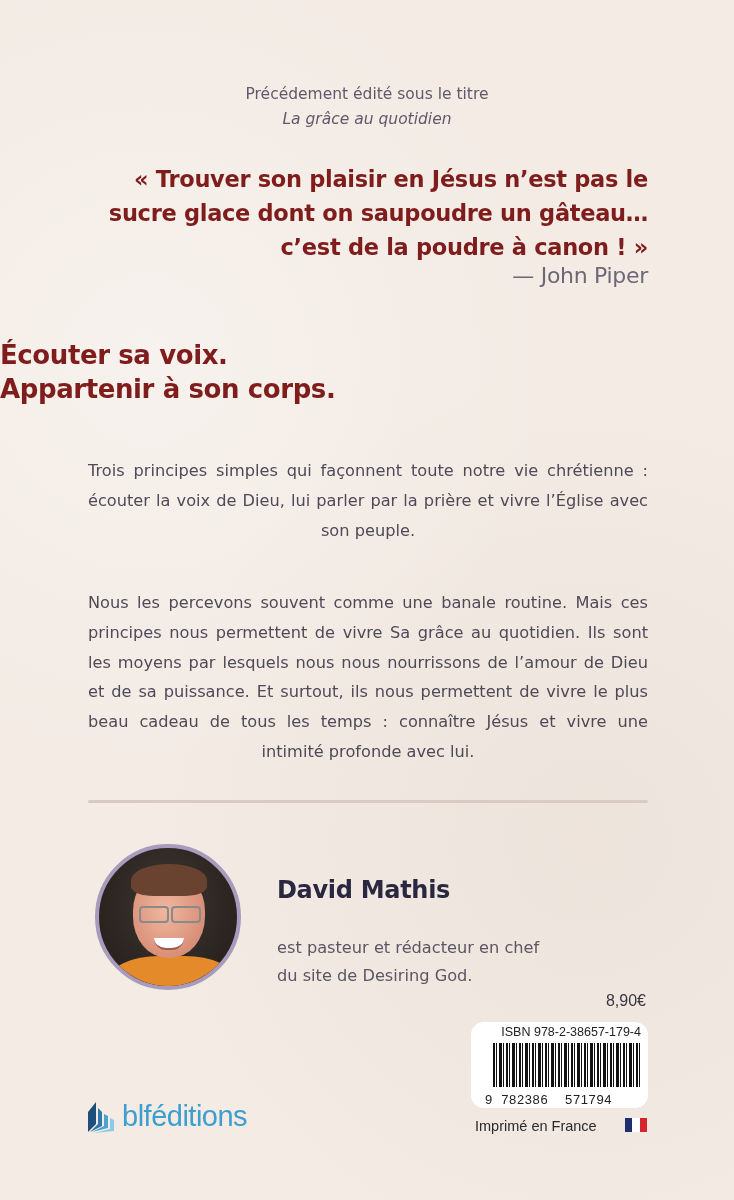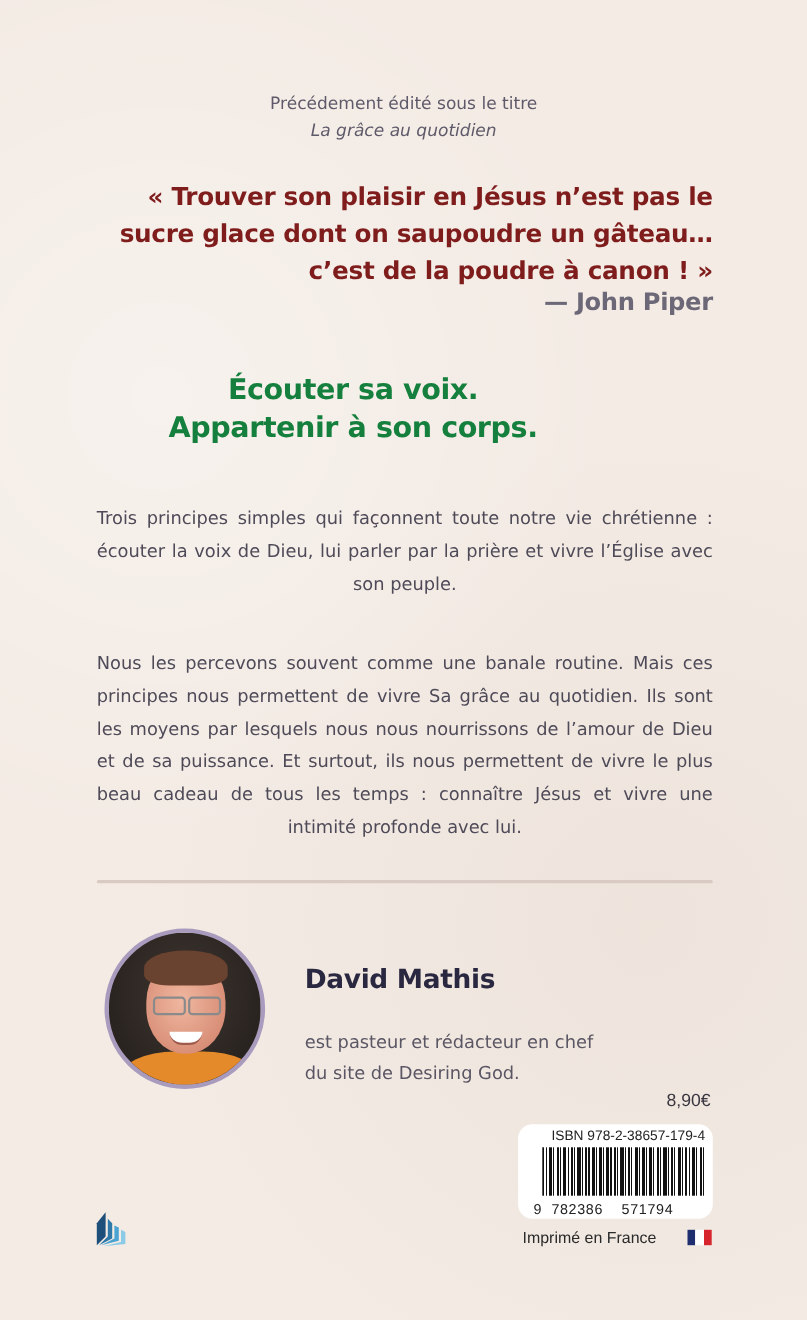--- a/index.html
+++ b/index.html
@@ -10,22 +10,22 @@
       radial-gradient(circle at 20% 30%, rgba(255,255,255,0.35) 0, rgba(255,255,255,0) 40%),
       radial-gradient(circle at 80% 70%, rgba(220,205,195,0.25) 0, rgba(220,205,195,0) 45%);
     font-family:"DejaVu Sans", sans-serif;
     color:#2e2b40;
     position:relative;
   }
   .abs { position:absolute; }
   .prev { left:0; width:734px; top:82px; text-align:center; font-size:15.5px; color:#5f5a6a; line-height:25px; }
   .prev .it { font-style:italic; }
   .quote { left:88px; width:560px; top:162px; font-size:22.5px; font-weight:bold; color:#7f1d1d; line-height:34px; letter-spacing:-0.3px;text-align:right; }
-  .quote-author { right:86px; top:263px; font-size:22px; font-weight:bold; color:#6d6878; letter-spacing:-0.3px; }
-  .headline { left:0; width:642px; top:338px; text-align:center; font-size:26px; font-weight:bold; color:#15803d; line-height:34px; letter-spacing:-0.4px; }
+  .quote-author { right:86px; top:263px; font-size:22px; font-weight:normal; color:#6d6878; letter-spacing:-0.3px; }
+  .headline { left:0; width:642px; top:338px; text-align:left; font-size:26px; font-weight:bold; color:#7f1d1d; line-height:34px; letter-spacing:-0.4px; }
   .para { left:88px; width:560px; font-size:16.2px; color:#4e4a58; line-height:29.8px; text-align:justify; text-align-last:center; }
   .p1 { top:456px; }
   .p2 { top:588px; }
   .divider { left:88px; width:560px; top:800px; height:3px; background:#d9cbc3; border-radius:2px; }
   .avatar { left:95px; top:844px; width:146px; height:146px; border-radius:50%; border:4px solid #a99bbd; box-sizing:border-box; overflow:hidden;
     background:radial-gradient(ellipse at 50% 40%, #3d3530 0, #2a2420 70%); }
   .avatar .face { position:absolute; left:34px; top:24px; width:72px; height:86px; border-radius:45% 45% 48% 48%; background:radial-gradient(ellipse at 45% 45%, #f0b7a0 0, #d98f78 70%, #b96f5d 100%); }
   .avatar .hair { position:absolute; left:32px; top:16px; width:76px; height:32px; border-radius:50% 50% 30% 30%; background:#6a4230; }
   .avatar .glasses { position:absolute; left:38px; top:58px; width:64px; height:14px; }
   .avatar .glasses span { position:absolute; top:0; width:26px; height:13px; border:2px solid #8a8a8a; border-radius:4px; }
@@ -98,13 +98,14 @@
     <span style="background:#d6252d"></span>
 </div>
 
 <div class="abs logo">
   <svg width="30" height="36" viewBox="0 0 30 36">
     <path d="M2 34 L2 14 L10 4 L10 26 Z" fill="#1e4e7a"></path>
     <path d="M4 34 L12 26 L12 10 L16 14 L16 28 Z" fill="#2f78aa"></path>
     <path d="M6 34 L18 28 L18 16 L22 18 L22 30 Z" fill="#4aa3d2"></path>
     <path d="M8 35 L24 31 L24 20 L28 22 L28 33 Z" fill="#8ccbe8"></path>
   </svg>
+  <span class="logo-text">blféditions</span>
 </div>
 
 </body></html>

